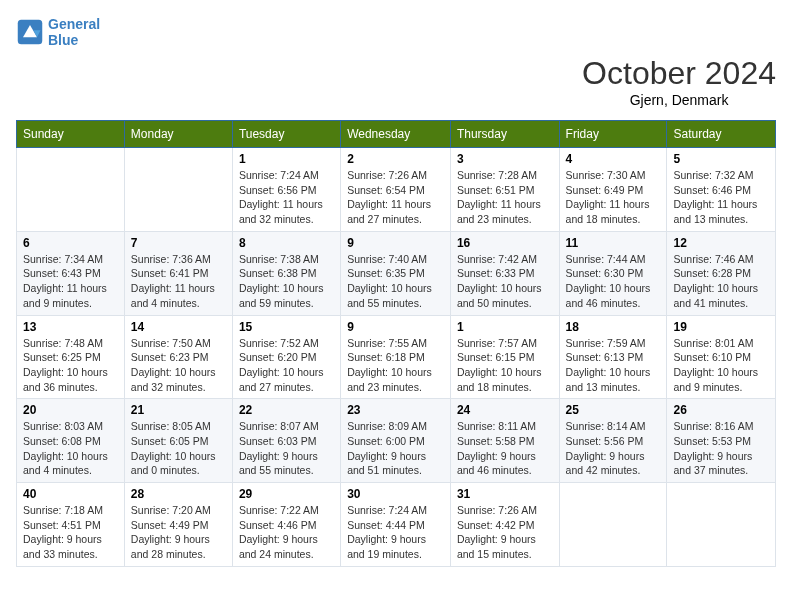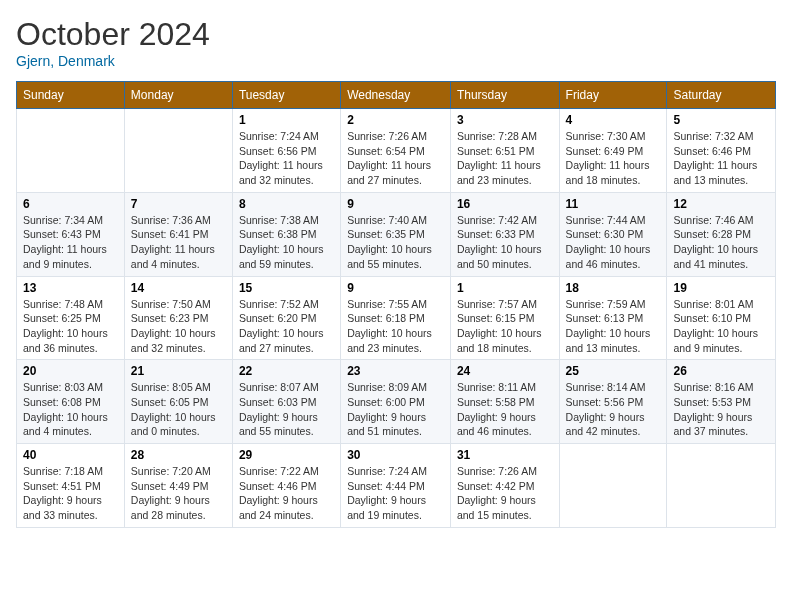--- a/index.html
+++ b/index.html
@@ -19,38 +19,39 @@
     .logo {
       display: flex;
       align-items: center;
       gap: 4px;
     }
     .logo-icon {
       width: 28px;
       height: 28px;
     }
     .title-area {
-      text-align: left;
+      text-align: center;
+      margin-top: 39px;
     }
     .month-title {
       font-size: 32px;
       font-weight: 300;
       color: #333;
     }
     .location {
       font-size: 14px;
-      color: #0369a1;
+      color: #000000;
     }
     table {
       width: 100%;
       border-collapse: collapse;
       font-size: 11px;
     }
     thead tr {
-      background: #a16207;
+      background: #4d7c0f;
       color: #fff;
     }
     thead th {
       padding: 6px 6px;
       text-align: left;
       font-weight: normal;
       font-size: 12px;
       border: 1px solid #2d6aa0;
     }
     tbody tr {
@@ -75,20 +76,31 @@
     .day-detail {
       color: #333;
       font-size: 10.5px;
       line-height: 1.4;
     }
   </style>
 </head>
 <body>
 
 <div class="header-area">
+  <div class="logo">
+    <svg class="logo-icon" viewBox="0 0 32 32">
+      <rect x="2" y="2" width="28" height="28" rx="4" fill="#3a7fc1"></rect>
+      <polygon points="8,22 16,8 24,22" fill="white"></polygon>
+      <polygon points="20,14 28,14 24,22" fill="#5ab0e8" opacity="0.7"></polygon>
+    </svg>
+    <div>
+      <div style="font-size:14px;font-weight:bold;color:#3a7fc1;">General</div>
+      <div style="font-size:14px;font-weight:bold;color:#3a7fc1;">Blue</div>
+    </div>
+  </div>
   <div class="title-area">
     <div class="month-title">October 2024</div>
     <div class="location">Gjern, Denmark</div>
   </div>
 </div>
 
 <table>
   <thead>
     <tr>
     <th>Sunday</th>

